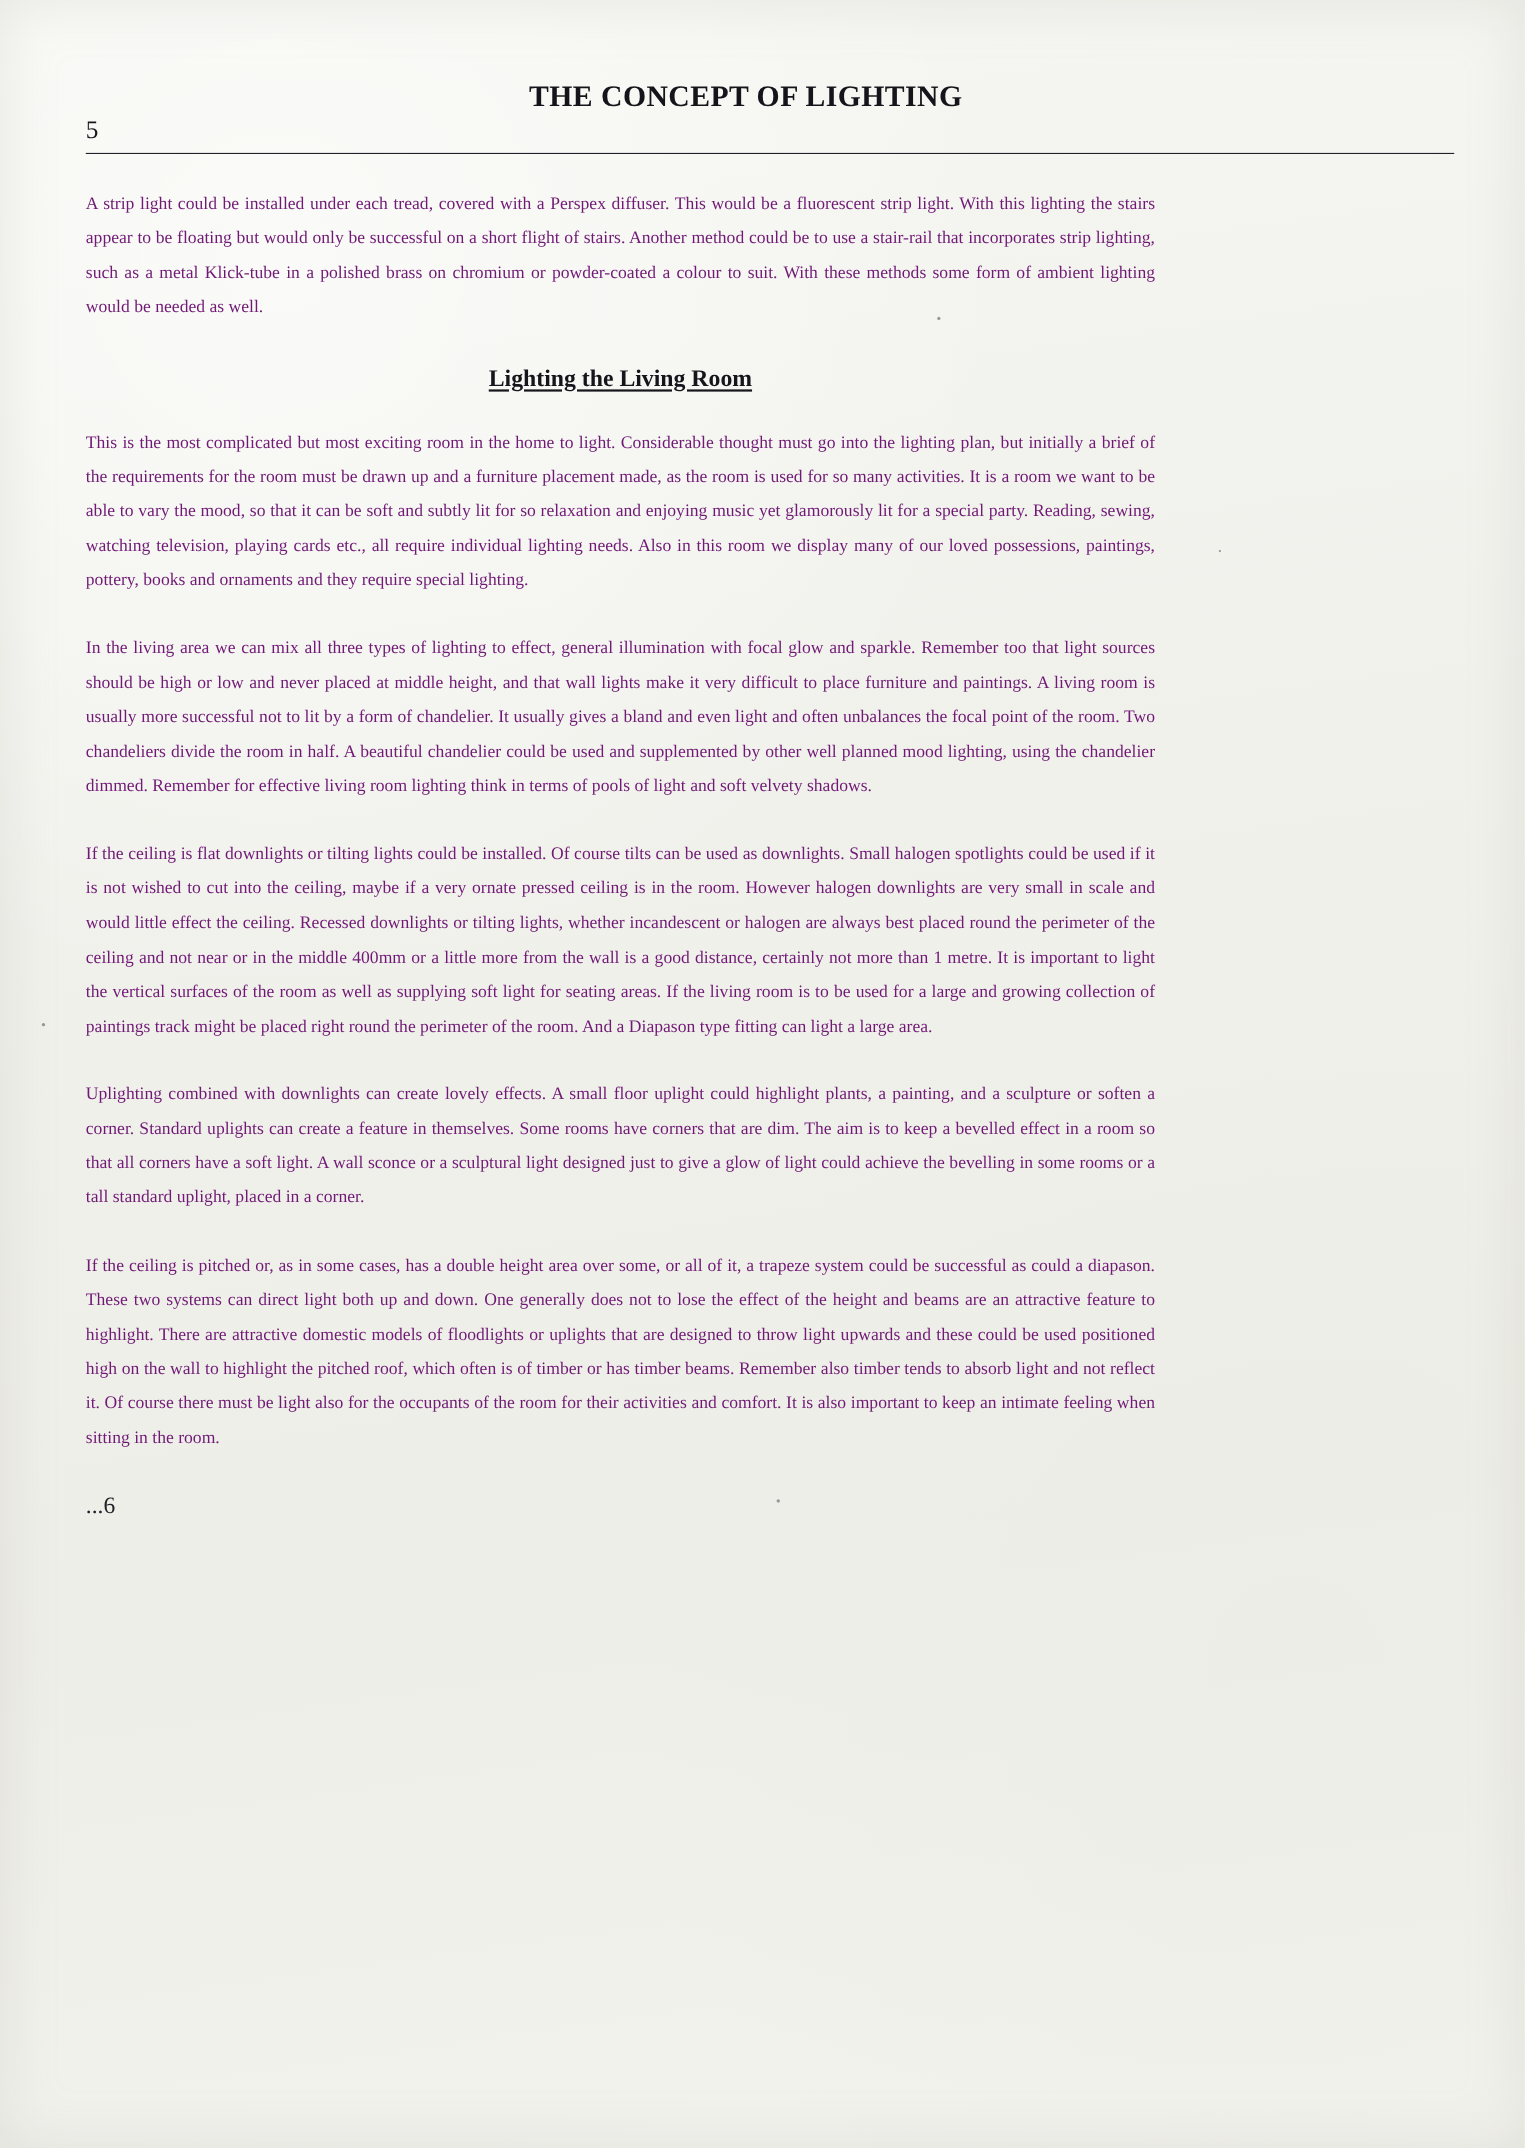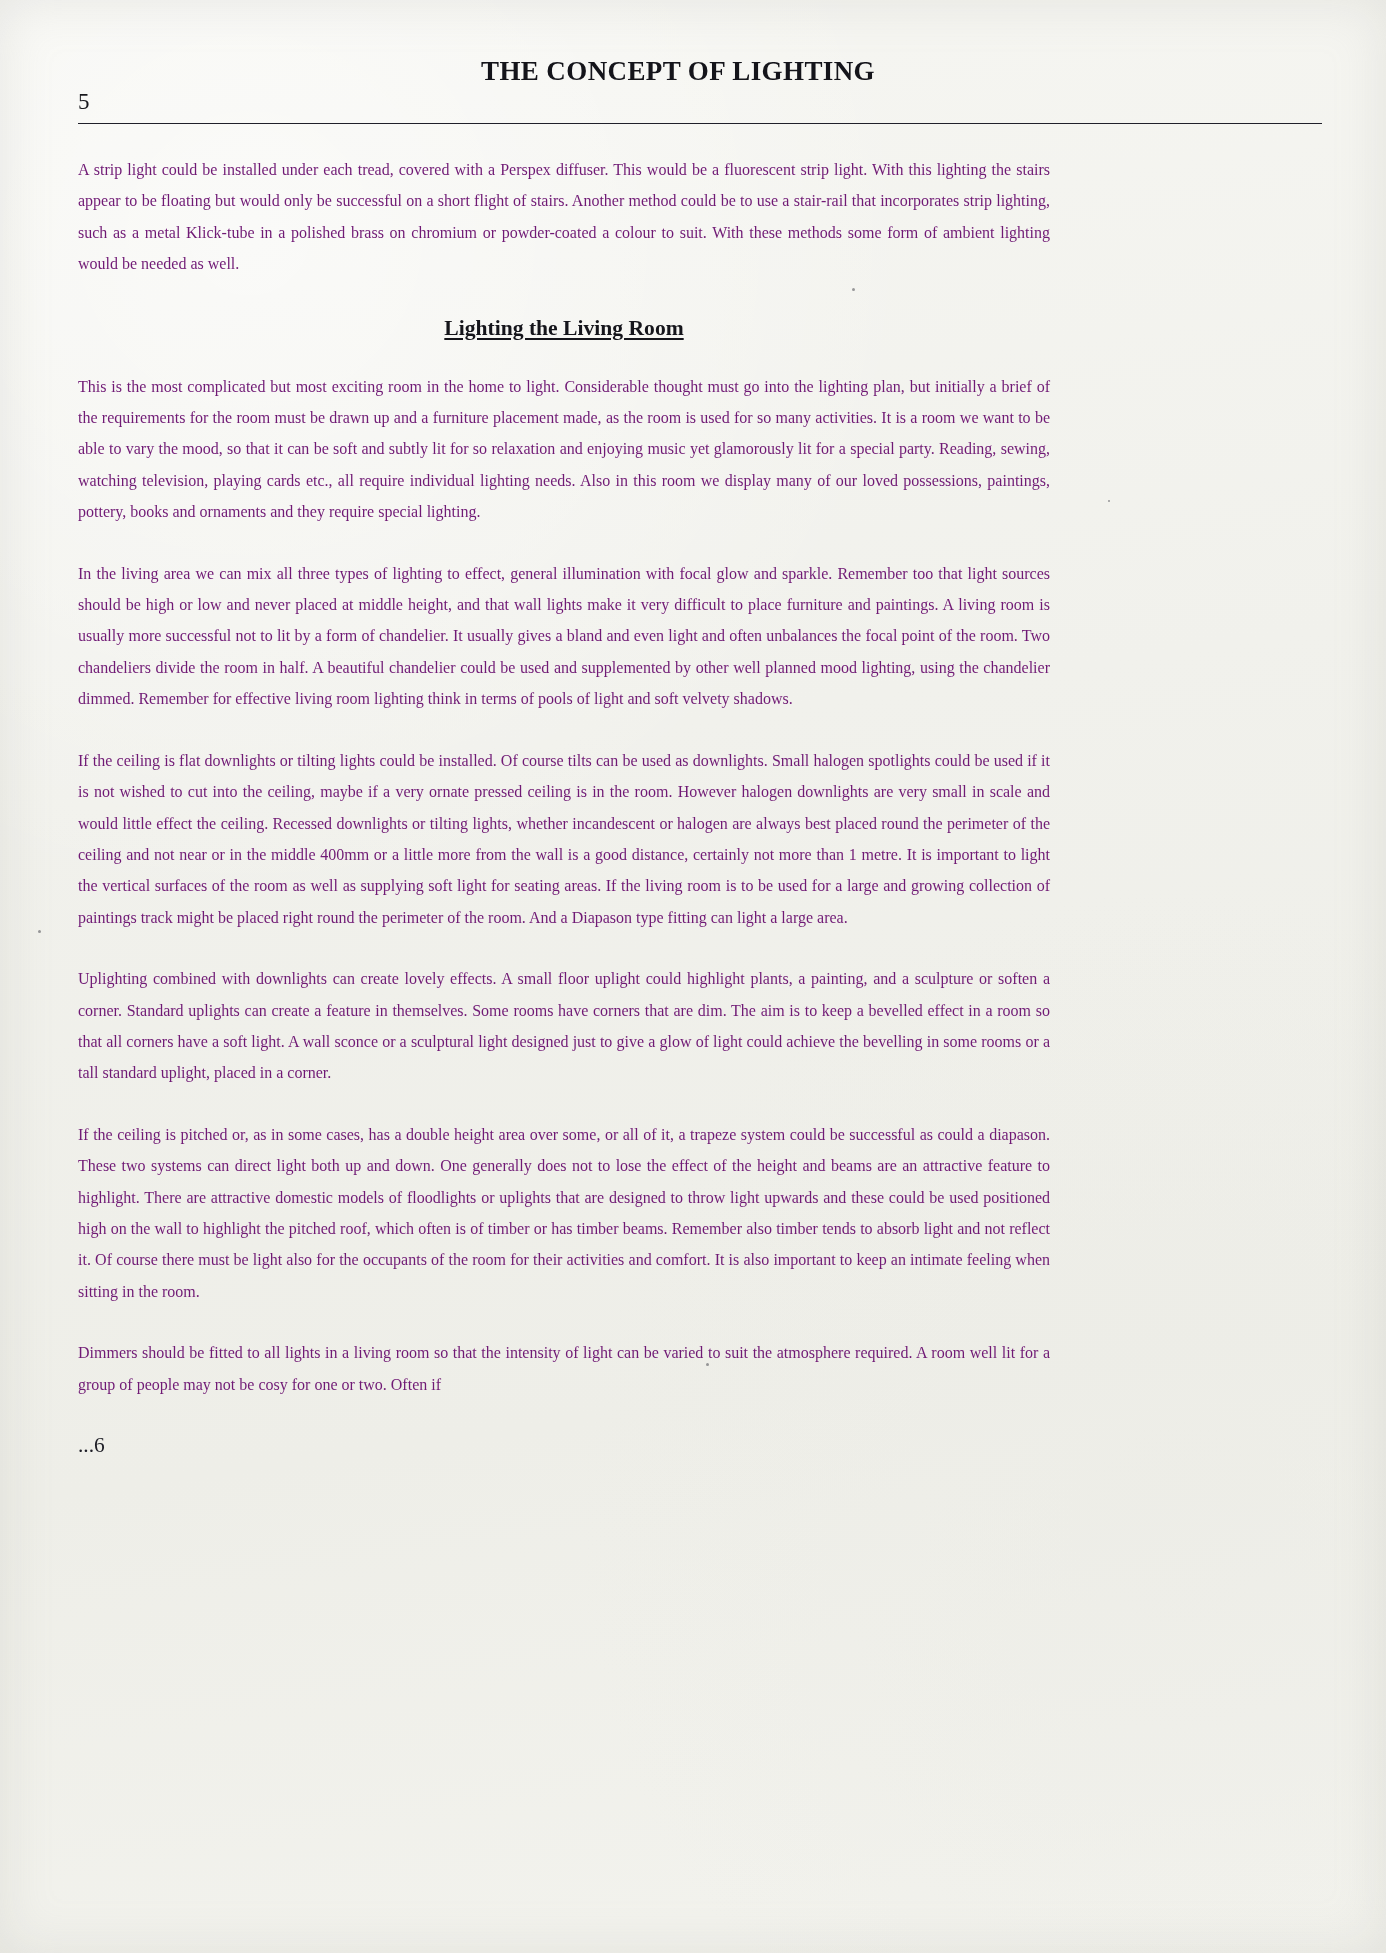--- a/index.html
+++ b/index.html
@@ -39,21 +39,21 @@
     position: relative;
     z-index: 2;
     padding: 0 64px 0 78px;
     box-sizing: border-box;
     height: 100%;
   }
 
   
   .header-block {
     position: relative;
-    padding-top: 56px;
+    padding-top: 72px;
   }
   .doc-title {
     text-align: center;
     font-weight: bold;
     font-size: 27px;
     letter-spacing: 0.4px;
     color: #14141a;
     margin: 0 0 2px 0;
     padding-right: 44px;
   }
@@ -154,18 +154,17 @@
     <p class="para">This is the most complicated but most exciting room in the home to light.  Considerable thought must go into the lighting plan, but initially a brief of the requirements for the room must be drawn up and a furniture placement made, as the room is used for so many activities.  It is a room we want to be able to vary the mood, so that it can be soft and subtly lit for so relaxation and enjoying music yet glamorously lit for a special party.   Reading, sewing, watching television, playing cards etc., all require individual lighting needs.  Also in this room we display many of our loved possessions, paintings, pottery, books and ornaments and they require special lighting.</p>
 
     <p class="para">In the living area we can mix all three types of lighting to effect, general illumination with focal glow and sparkle.  Remember too that light sources should be high or low and never placed at middle height, and that wall lights make it very difficult to place furniture and paintings.  A living room is usually more successful not to lit by a form of chandelier.  It usually gives a bland and even light and often unbalances the focal point of the room.  Two chandeliers divide the room in half.  A beautiful chandelier could be used and supplemented by other well planned mood lighting, using the chandelier dimmed.  Remember for effective living room lighting think in terms of pools of light and soft velvety shadows.</p>
 
     <p class="para">If the ceiling is flat downlights or tilting lights could be installed.   Of course tilts can be used as downlights.  Small halogen spotlights could be used if it is not wished to cut into the ceiling, maybe if a very ornate pressed ceiling is in the room.  However halogen downlights are very small in scale and would little effect the ceiling.  Recessed downlights or tilting lights, whether incandescent or halogen are always best placed round the perimeter of the ceiling and not near or in the middle 400mm or a little more from the wall is a good distance, certainly not more than 1 metre.  It is important to light the vertical surfaces of the room as well as supplying soft light for seating areas.  If the living room is to be used for a large and growing collection of paintings track might be placed right round the perimeter of the room. And a Diapason type fitting can light a large area.</p>
 
     <p class="para ink-light">Uplighting combined with downlights can create lovely effects.  A small floor uplight could highlight plants, a painting, and a sculpture or soften a corner.  Standard uplights can create a feature in themselves. Some rooms have corners that are dim.  The aim is to keep a bevelled effect in a room so that all corners have a soft light.  A wall sconce or a sculptural light designed just to give a glow of light could achieve the bevelling in some rooms or a tall standard uplight, placed in a corner.</p>
 
     <p class="para ink-light">If the ceiling is pitched or, as in some cases, has a double height area over some, or all of it, a trapeze system could be successful as could a diapason.  These two systems can direct light both up and down. One generally does not to lose the effect of the height and beams are an attractive feature to highlight. There are attractive domestic models of floodlights or uplights that are designed to throw light upwards and these could be used positioned high on the wall to highlight the pitched roof, which often is of timber or has timber beams.  Remember also timber tends to absorb light and not reflect it.  Of course there must be light also for the occupants of the room for their activities and comfort.  It is also important to keep an intimate feeling when sitting in the room.</p>
 
-    <p class="para ink-lighter">Dimmers should be fitted to all lights in a living room so that the intensity of light can be varied to suit the atmosphere required.  A room well lit for a group of people may not be cosy for one or two. Often if</p>
 
     <p class="footer-note">...6</p>
 
   </div>
 </div>
 
 </body></html>

